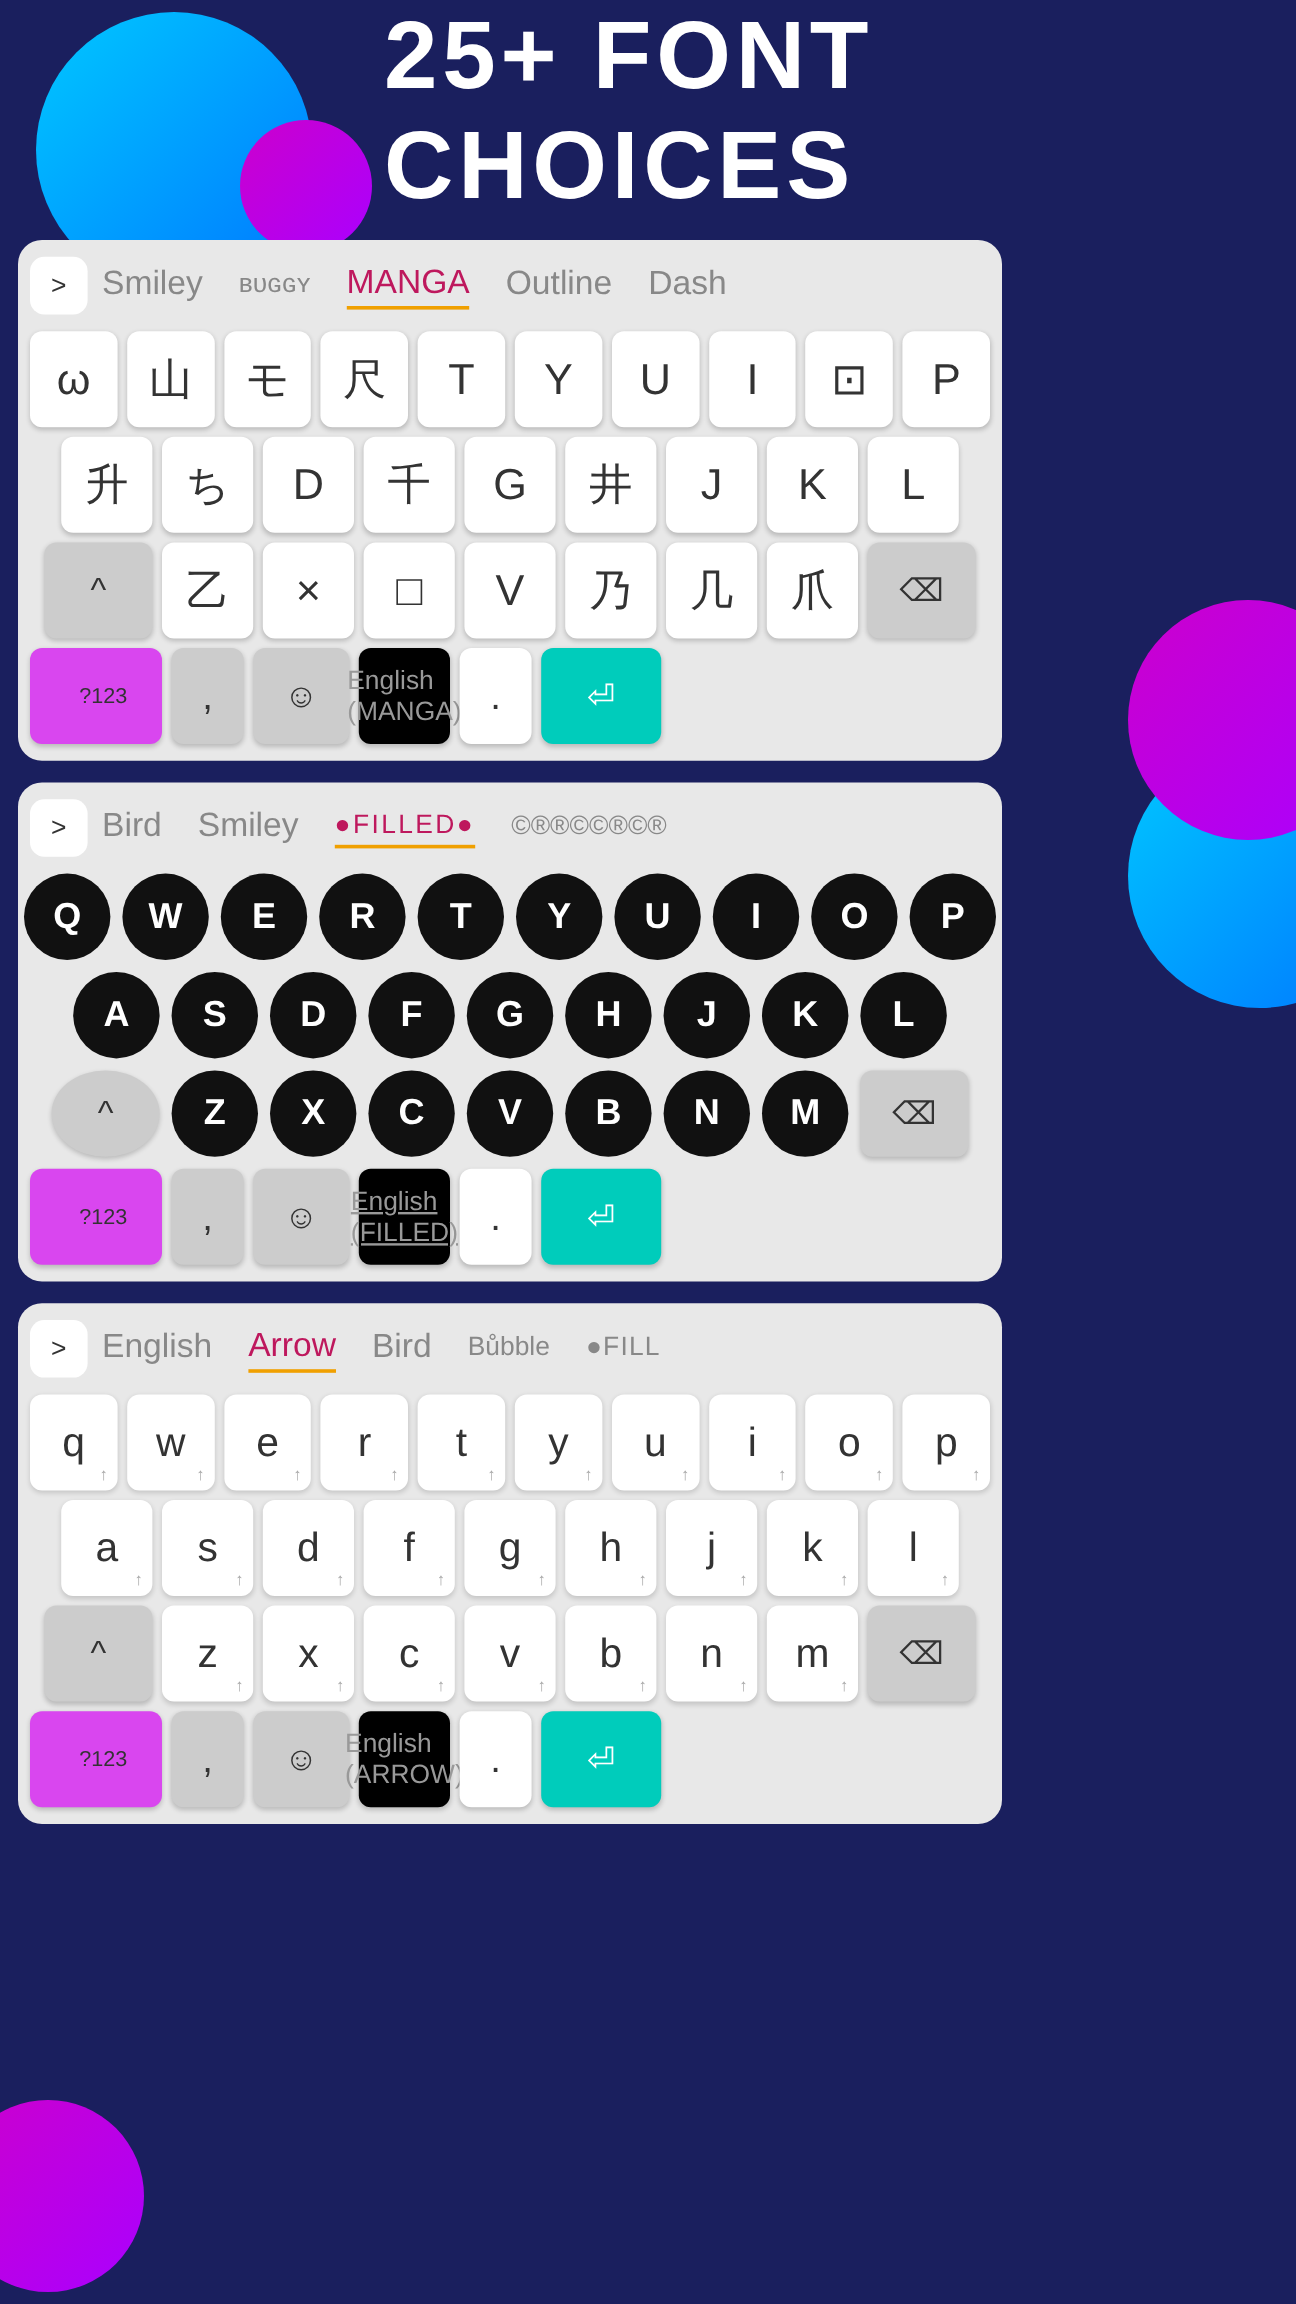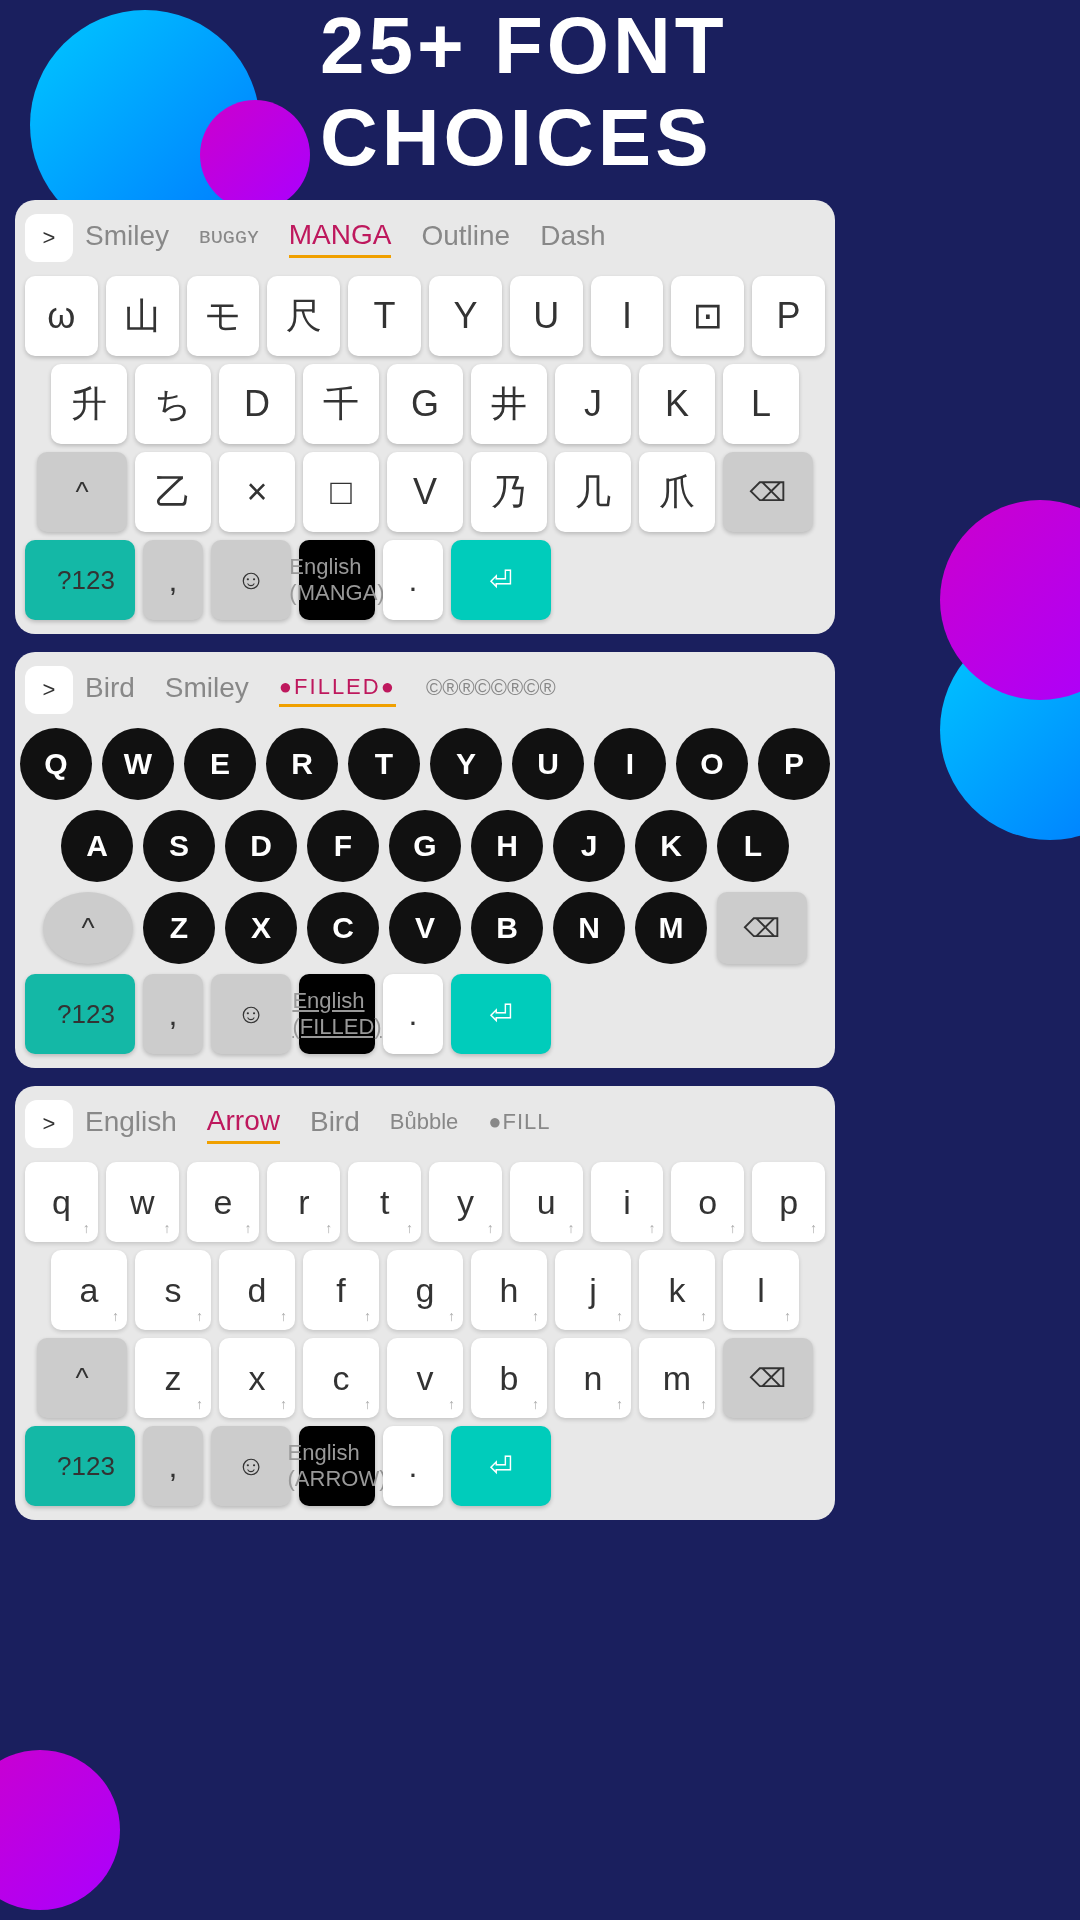--- a/index.html
+++ b/index.html
@@ -157,22 +157,22 @@
     .key.shift {
       max-width: 90px;
       background: #ccc;
     }
     .key.backspace {
       max-width: 90px;
       background: #ccc;
     }
     .key.num {
       max-width: 110px;
-      background: #14b8a6;
-      font-size: 26px;
+      background: #d946ef;
+      font-size: 18px;
       padding-left: 12px;
     }
     .key.comma {
       max-width: 60px;
       background: #ccc;
     }
     .key.emoji {
       max-width: 80px;
       background: #ccc;
       font-size: 28px;

